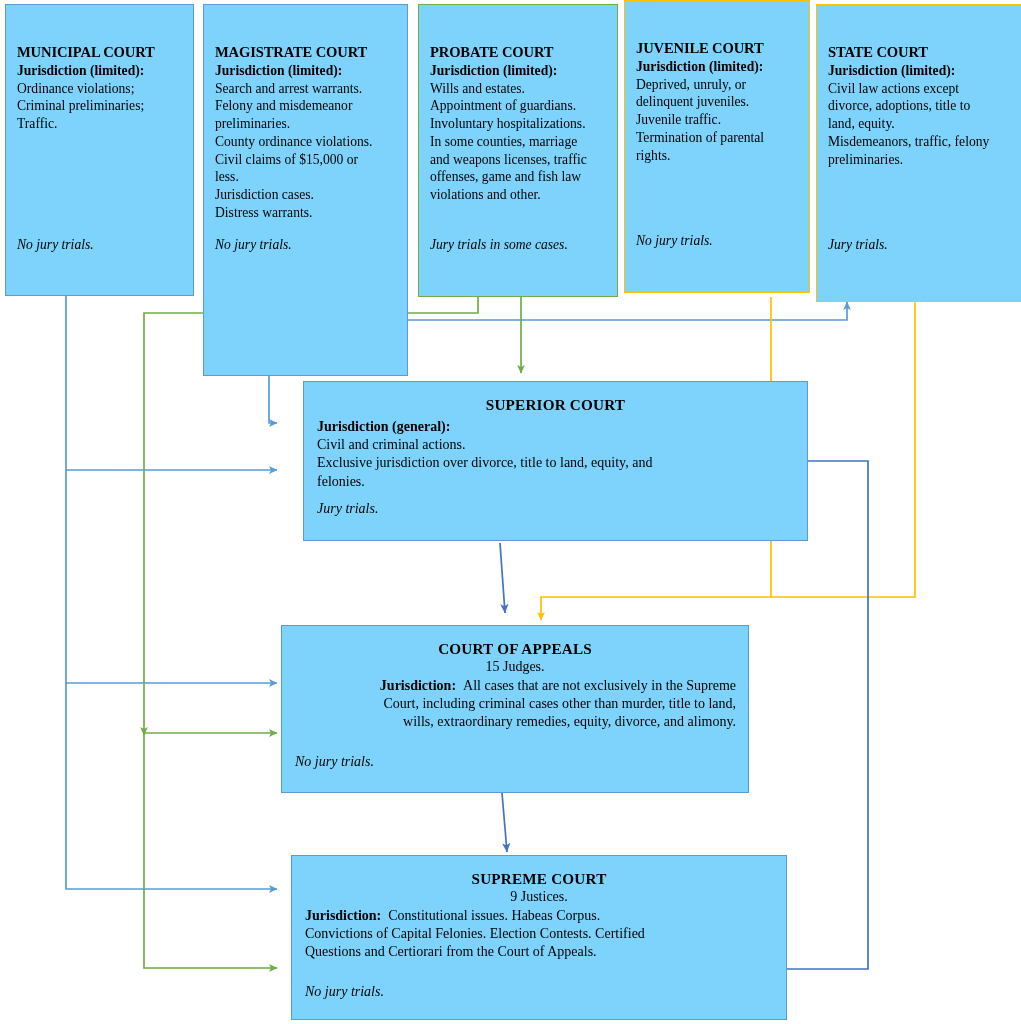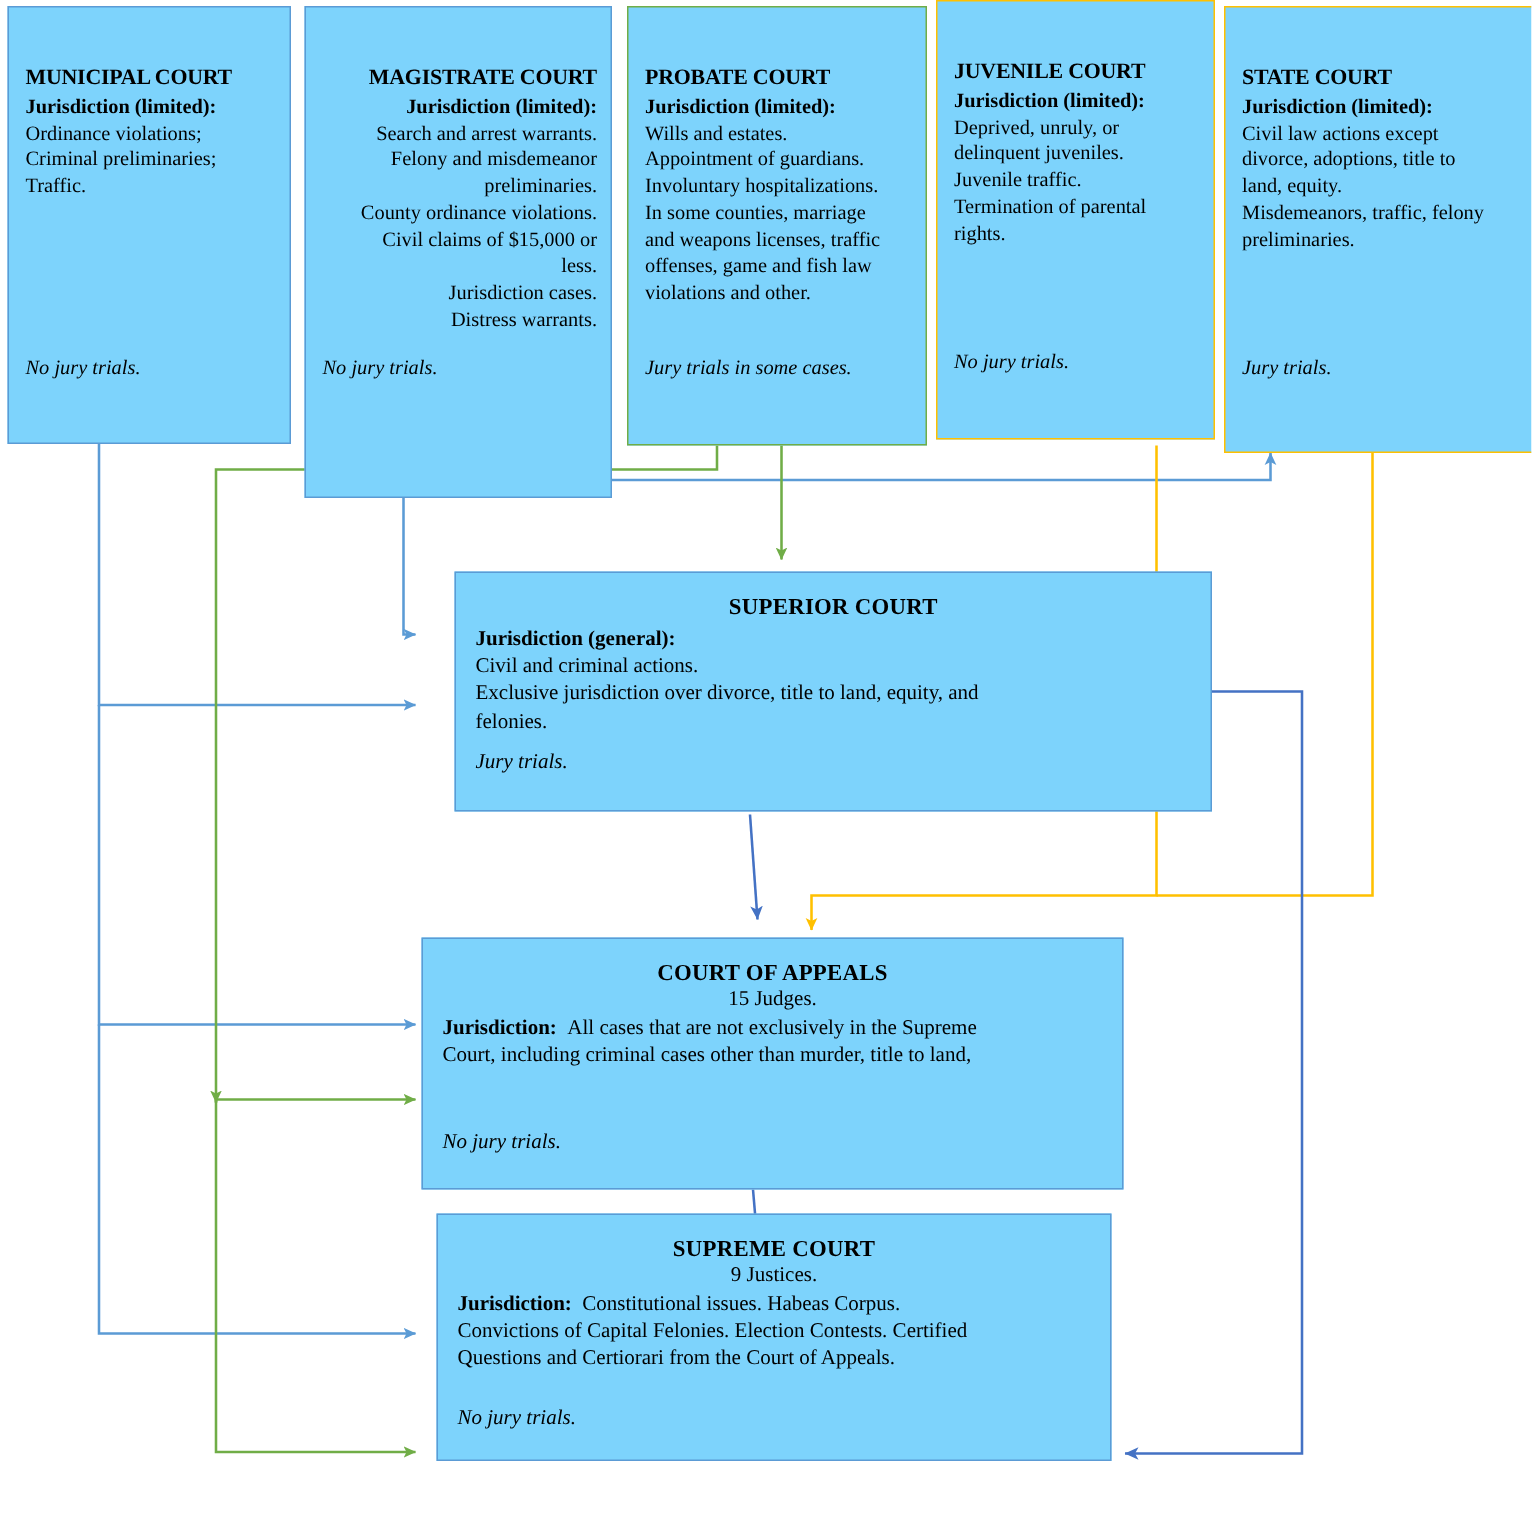--- a/index.html
+++ b/index.html
@@ -152,21 +152,21 @@
     <div class="box-title">MUNICIPAL COURT</div>
     <div class="box-sub">Jurisdiction (limited):</div>
     <div class="box-lines">
         <div>Ordinance violations;</div>
         <div>Criminal preliminaries;</div>
         <div>Traffic.</div>
       </div>
     <div class="box-jury" style="top:232px;">No jury trials.</div>
   </div>
 
-  <div class="court-box top-box" id="box-magistrate" style="left:203px; top:4px; width:205px; height:328px;text-align:right;">
+  <div class="court-box top-box" id="box-magistrate" style="left:203px; top:4px; width:205px; height:372px;">
     <div class="box-title">MAGISTRATE COURT</div>
     <div class="box-sub">Jurisdiction (limited):</div>
     <div class="box-lines">
         <div>Search and arrest warrants.</div>
         <div>Felony and misdemeanor</div>
         <div>preliminaries.</div>
         <div>County ordinance violations.</div>
         <div>Civil claims of $15,000 or</div>
         <div>less.</div>
         <div>Jurisdiction cases.</div>
@@ -225,28 +225,29 @@
           <div>Exclusive jurisdiction over divorce, title to land, equity, and</div>
           <div>felonies.</div>
         </div>
     </div>
     <div class="wide-jury" style="top:119px;">Jury trials.</div>
   </div>
 
   <div class="court-box wide-box" id="box-appeals" style="left:281px; top:625px; width:468px; height:168px;">
     <div class="wide-title">COURT OF APPEALS</div>
     <div class="wide-count">15 Judges.</div>
-    <div class="wide-body" style="margin-top:2px;">
+    <div class="wide-body" style="margin-top:2px;text-align:right;">
       <div><span class="lead">Jurisdiction:</span>&nbsp;&nbsp;<span>All cases that are not exclusively in the Supreme</span></div>
       <div>Court, including criminal cases other than murder, title to land,</div>
+      <div>wills, extraordinary remedies, equity, divorce, and alimony.</div>
     </div>
     <div class="wide-jury" style="top:128px;">No jury trials.</div>
   </div>
 
-  <div class="court-box wide-box" id="box-supreme" style="left:291px; top:809px; width:450px; height:165px;">
+  <div class="court-box wide-box" id="box-supreme" style="left:291px; top:855px; width:496px; height:165px;">
     <div class="wide-title">SUPREME COURT</div>
     <div class="wide-count">9 Justices.</div>
     <div class="wide-body" style="margin-top:2px;">
       <div><span class="lead">Jurisdiction:</span>&nbsp;&nbsp;<span>Constitutional issues. Habeas Corpus.</span></div>
       <div>Convictions of Capital Felonies. Election Contests. Certified</div>
       <div>Questions and Certiorari from the Court of Appeals.</div>
     </div>
     <div class="wide-jury" style="top:128px;">No jury trials.</div>
   </div>
 

